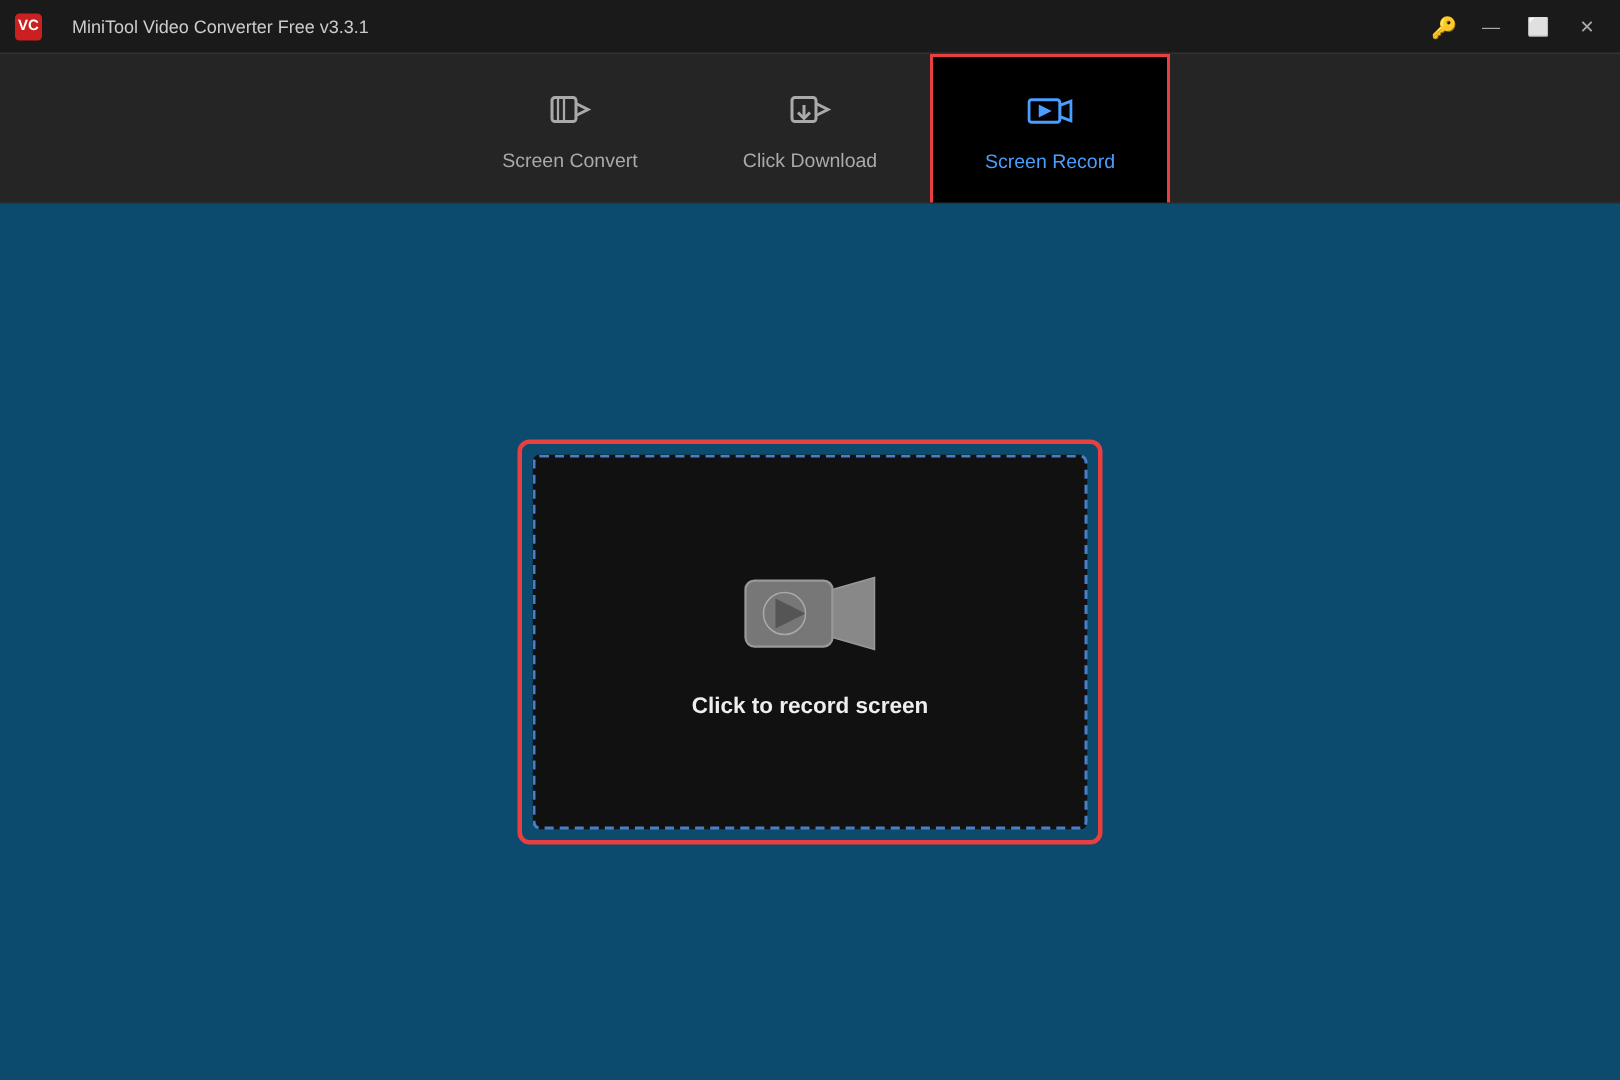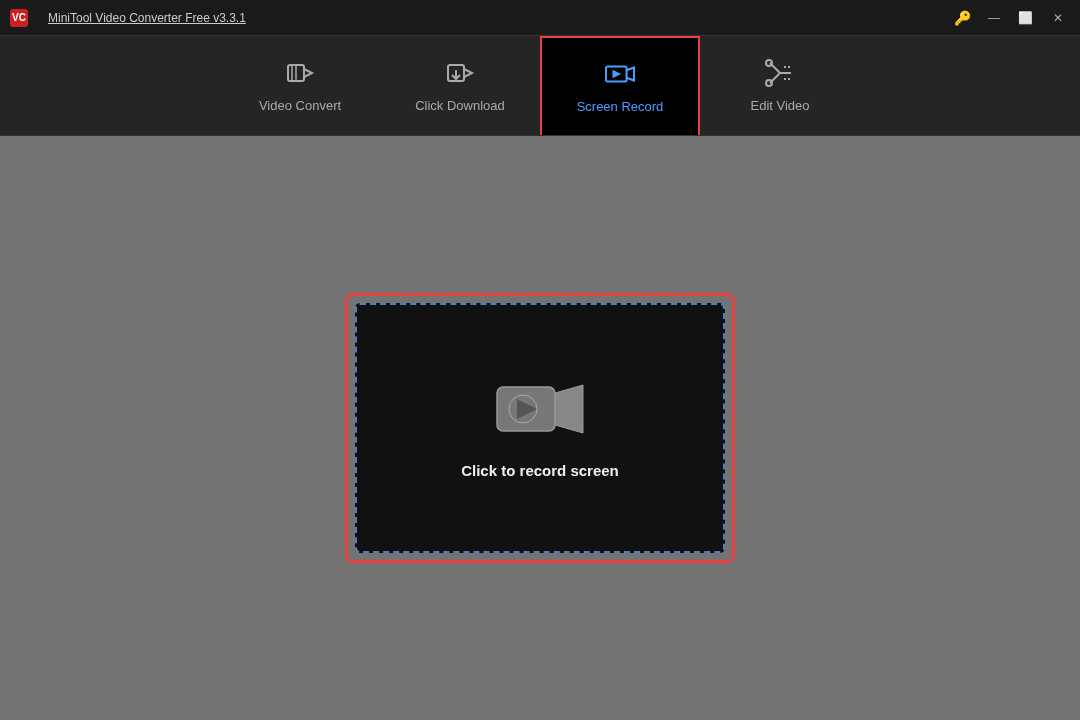--- a/index.html
+++ b/index.html
@@ -44,21 +44,20 @@
       justify-content: center;
       font-size: 10px;
       font-weight: bold;
       color: white;
       flex-shrink: 0;
     }
 
     .title-text {
       font-size: 12px;
       color: #ccc;
-      text-decoration: underline;
     }
 
     .title-bar-controls {
       display: flex;
       align-items: center;
       gap: 4px;
     }
 
     .title-btn {
       width: 28px;
@@ -124,21 +123,21 @@
       color: #4a9eff;
     }
 
     .nav-tab .tab-label {
       font-size: 13px;
     }
 
     
     .main-content {
       flex: 1;
-      background: #737373;
+      background: #0c4a6e;
       display: flex;
       align-items: center;
       justify-content: center;
       height: calc(720px - 36px - 100px);
       text-align: center;
     }
 
     
     .record-box {
       width: 390px;
@@ -222,21 +221,21 @@
   <div class="nav-tab">
     <span class="tab-icon">
       <svg class="tab-svg" viewBox="0 0 30 30">
 
         <rect x="3" y="7" width="16" height="16" rx="2" stroke-width="2"></rect>
         <polyline points="19,11 27,15 19,19" stroke-width="2" fill="none"></polyline>
         <line x1="7" y1="7" x2="7" y2="23" stroke-width="1.5"></line>
         <line x1="11" y1="7" x2="11" y2="23" stroke-width="1.5"></line>
       </svg>
     </span>
-    <span class="tab-label">Video Convert</span>
+    <span class="tab-label">Screen Convert</span>
   </div>
 
   <div class="nav-tab">
     <span class="tab-icon">
       <svg class="tab-svg" viewBox="0 0 30 30">
         <rect x="3" y="7" width="16" height="16" rx="2" stroke-width="2"></rect>
         <polyline points="19,11 27,15 19,19" stroke-width="2" fill="none"></polyline>
         <line x1="11" y1="12" x2="11" y2="20" stroke-width="2"></line>
         <polyline points="7,17 11,21 15,17" stroke-width="2" fill="none"></polyline>
       </svg>
@@ -251,37 +250,20 @@
         <rect x="1" y="5" width="22" height="16" rx="2" stroke="#4a9eff" stroke-width="2.2" fill="none"></rect>
 
         <polygon points="9,10 9,16 15,13" fill="#4a9eff"></polygon>
 
         <polyline points="23,9 31,6 31,20 23,17" stroke="#4a9eff" stroke-width="2.2" fill="none"></polyline>
       </svg>
     </span>
     <span class="tab-label">Screen Record</span>
   </div>
 
-  <div class="nav-tab">
-    <span class="tab-icon">
-      <svg class="tab-svg" viewBox="0 0 30 30">
-
-        <path d="M5 5 L15 15" stroke-width="2"></path>
-        <path d="M5 25 L15 15" stroke-width="2"></path>
-        <circle cx="4" cy="5" r="3" stroke-width="2" fill="none"></circle>
-        <circle cx="4" cy="25" r="3" stroke-width="2" fill="none"></circle>
-        <line x1="15" y1="15" x2="26" y2="15" stroke-width="2"></line>
-        <line x1="20" y1="10" x2="20" y2="8" stroke-width="2"></line>
-        <line x1="24" y1="10" x2="24" y2="8" stroke-width="2"></line>
-        <line x1="20" y1="20" x2="20" y2="22" stroke-width="2"></line>
-        <line x1="24" y1="20" x2="24" y2="22" stroke-width="2"></line>
-      </svg>
-    </span>
-    <span class="tab-label">Edit Video</span>
-  </div>
 
 </div>
 
 <div class="main-content">
   <div class="record-box">
     <div class="record-box-inner">
       <div class="camera-icon-wrapper">
 
         <svg class="camera-svg" viewBox="0 0 90 65" fill="none">
 

